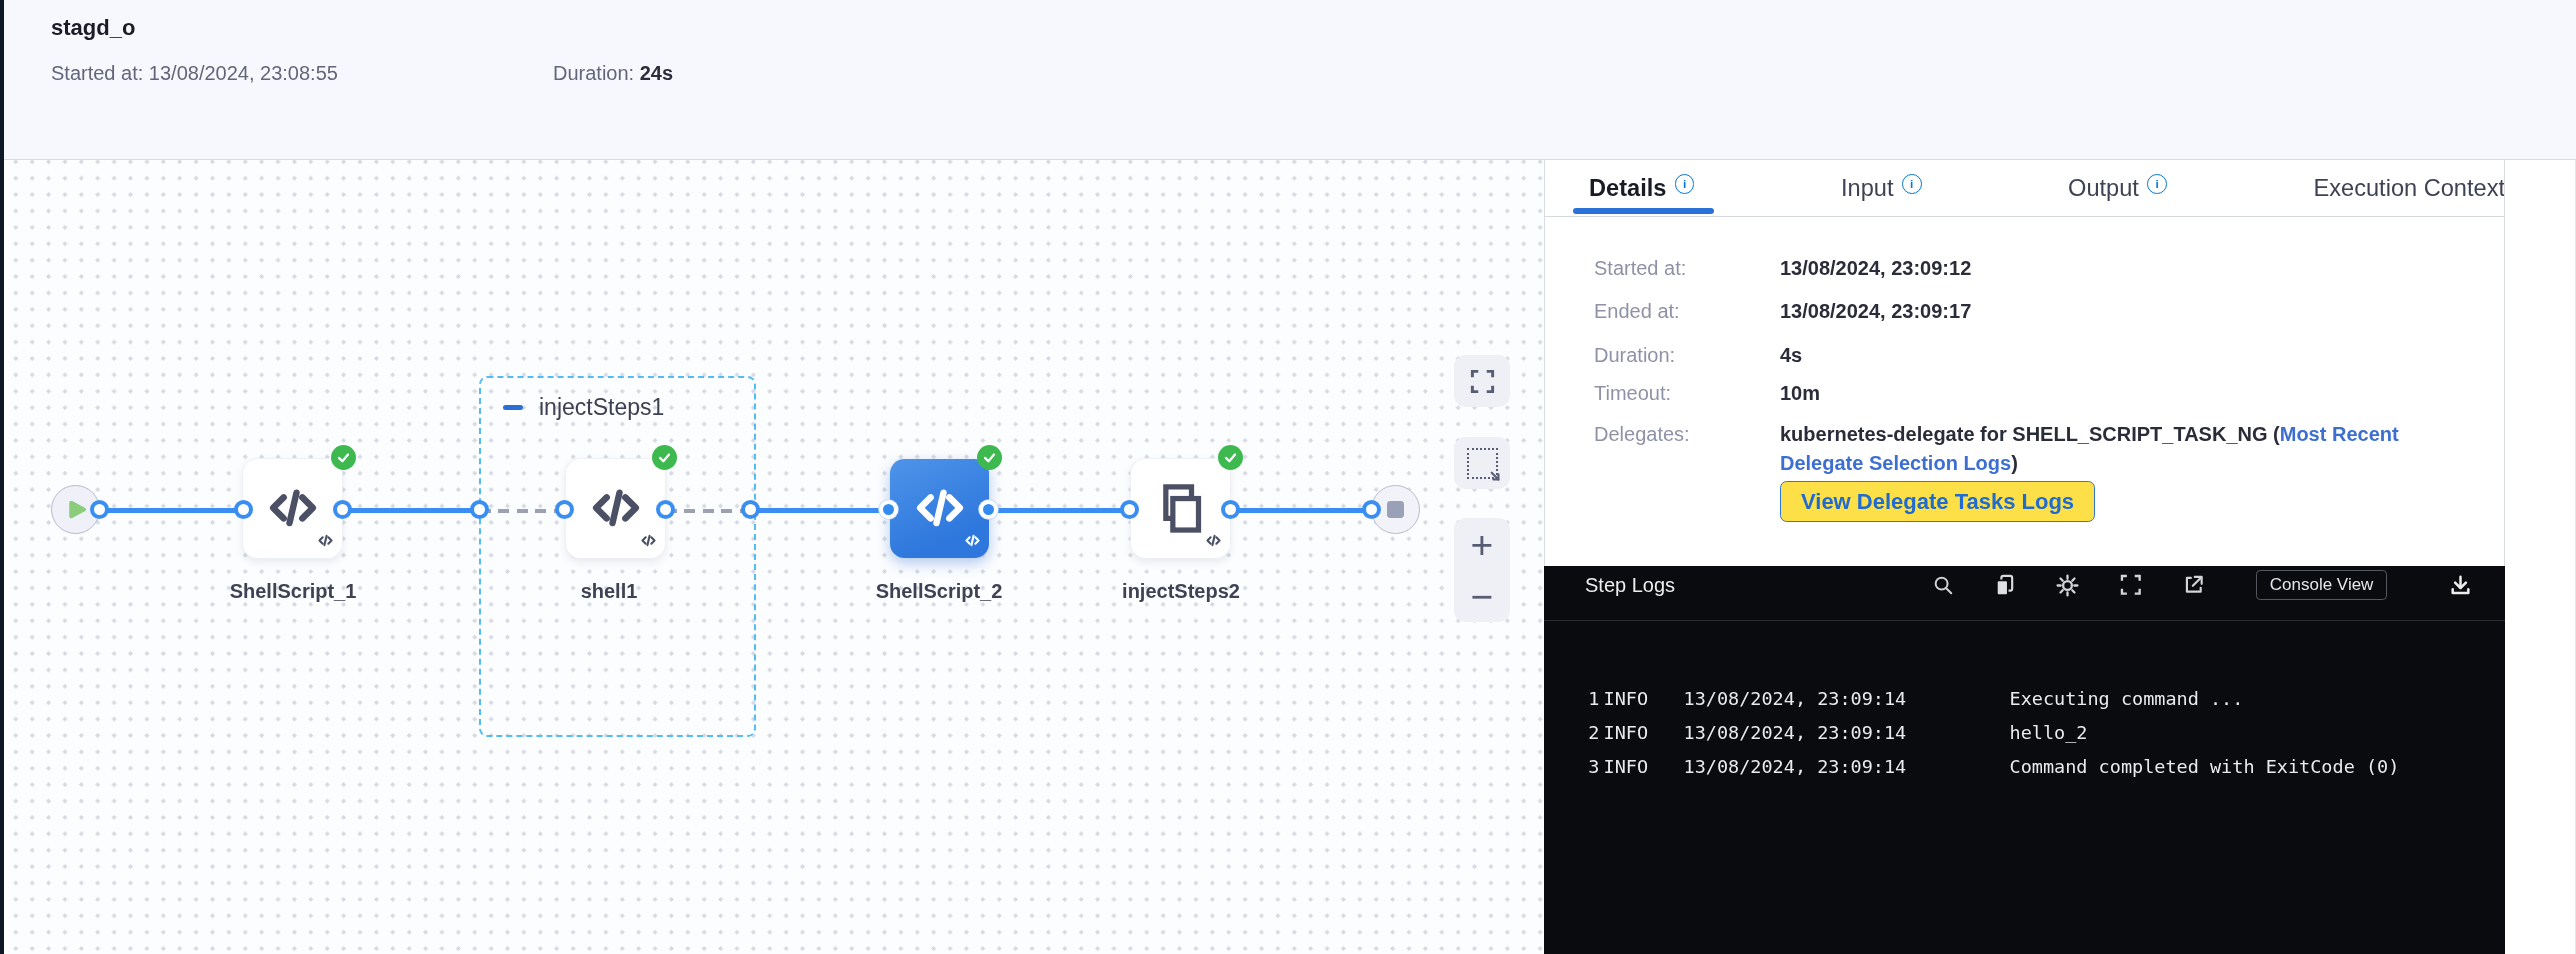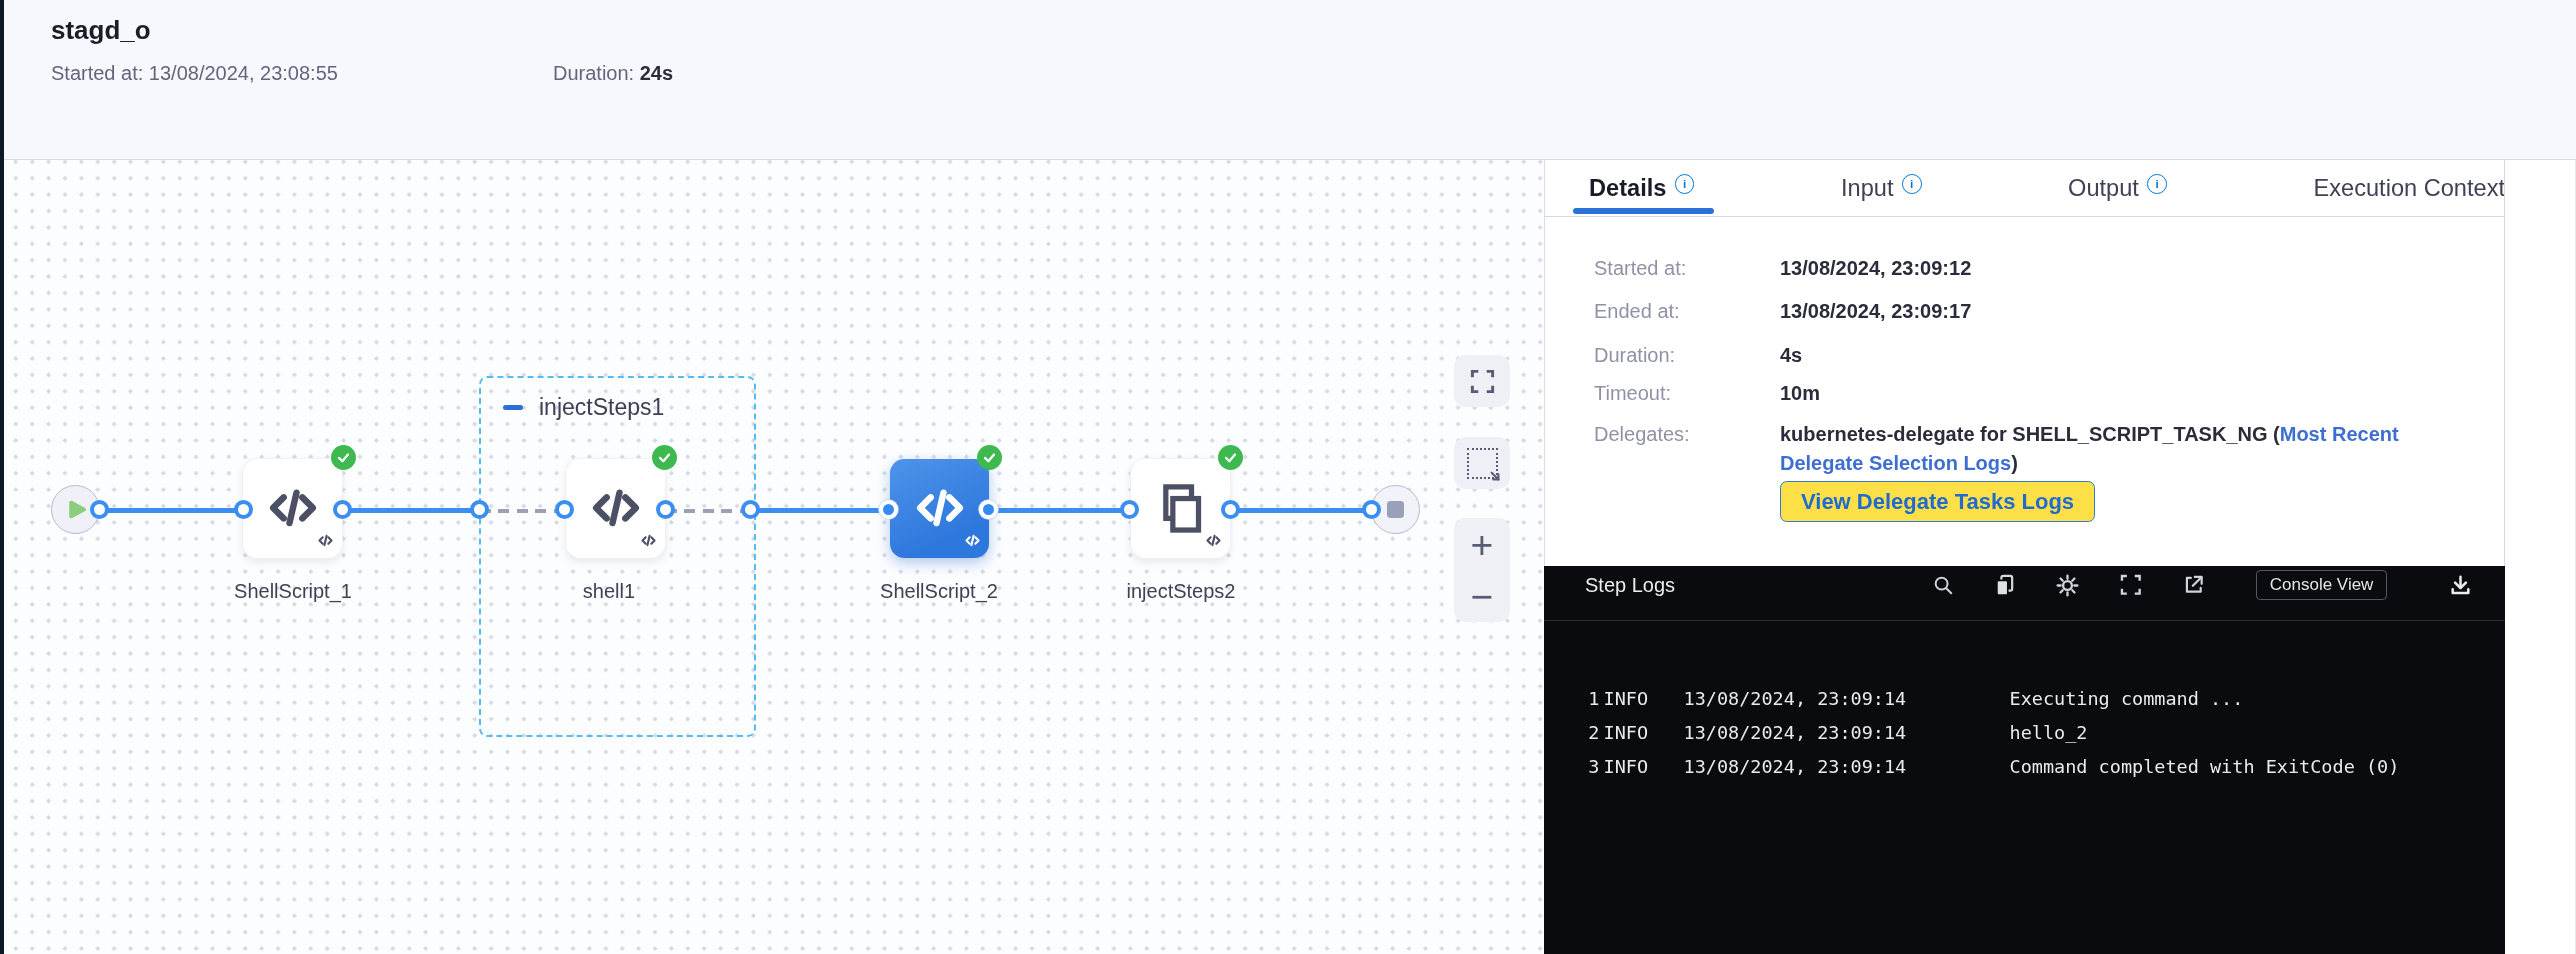--- a/index.html
+++ b/index.html
@@ -2,21 +2,21 @@
 <html style="font-size:13.5px"><head>
 <meta charset="utf-8">
 <style>
   html,body{margin:0;padding:0;background:#fff;}
   .app{position:relative;width:2576px;height:955px;overflow:hidden;background:#fff;
        font-family:"Liberation Sans",sans-serif;-webkit-font-smoothing:antialiased;}
   
   .left-rail{position:absolute;left:0;top:0;width:4.2px;height:955px;background:#0d1726;z-index:50;}
   
   .topbar{position:absolute;left:0;top:0;width:2576px;height:159px;background:#f7f8fd;border-bottom:0.8px solid #d9dbe4;z-index:10;}
-  .page-title{position:absolute;left:51px;top:15px;font-size:26px;font-weight:700;color:#1b1c26;}
+  .page-title{position:absolute;left:51px;top:15px;font-size:22px;font-weight:700;color:#1b1c26;}
   .meta-row{position:absolute;left:51px;top:62px;font-size:20px;color:#63657a;}
   .meta-started{position:absolute;left:0;top:0;white-space:nowrap;}
   .meta-duration{position:absolute;left:502px;top:0;white-space:nowrap;}
   .meta-val-strong{color:#2b2d3a;font-weight:700;}
   
   .canvas{position:absolute;left:0;top:160px;width:1544px;height:795px;background:#fcfdfe;
           background-image:radial-gradient(circle,#d7dae3 1.9px,transparent 2.2px);
           background-size:16.4px 16.4px;background-position:7.6px 10px;overflow:hidden;}
   .edge{position:absolute;top:348px;height:5px;border-radius:2.5px;background:#3a8ef2;}
   .edge-dashed{position:absolute;top:349px;height:4.2px;
@@ -27,21 +27,21 @@
   .group-minus{position:absolute;left:503px;top:245px;width:20px;height:5px;background:#2b6fd4;border-radius:2.5px;z-index:2;}
   .group-label{position:absolute;left:539px;top:234px;font-size:23px;color:#3c4052;z-index:2;}
   .node-card{position:absolute;top:299px;width:99px;height:99px;background:#fff;border-radius:14.3px;z-index:5;
      box-shadow:0 0 0 0.8px #edeff4,0 3.4px 8.4px rgba(40,45,80,.10);}
   .node-card--selected{background:linear-gradient(155deg,#4e94ea 0%,#2e77dc 75%);box-shadow:0 5px 13.5px rgba(36,104,210,.35);}
   .node-ic{position:absolute;left:50%;top:50%;transform:translate(-50%,-52%);}
   .node-ic svg{display:block;}
   .node-mini{position:absolute;right:7.6px;bottom:5.9px;}
   .badge{position:absolute;top:285px;width:25px;height:25px;border-radius:50%;background:#3eb950;z-index:7;
      display:flex;align-items:center;justify-content:center;}
-  .node-label{position:absolute;top:420px;width:202px;text-align:center;font-size:20px;color:#3f4254;z-index:4;}
+  .node-label{position:absolute;top:420px;width:202px;text-align:center;font-size:20px;color:#3f4254;z-index:4;font-weight:bold;}
   .start-node{position:absolute;left:51px;top:325px;width:47px;height:47px;border-radius:50%;background:#eff0f8;border:1.7px solid #b6bad0;z-index:5;
      display:flex;align-items:center;justify-content:center;}
   .end-node{position:absolute;left:1371px;top:325px;width:47px;height:47px;border-radius:50%;background:#f2f3f9;border:1.7px solid #b6bad0;z-index:5;
      display:flex;align-items:center;justify-content:center;}
   .stop-square{width:17.7px;height:17.7px;border-radius:3.4px;background:#9aa0b8;}
   .cv-btn{position:absolute;left:1454px;width:56px;background:#eff0f6;border-radius:11.8px;z-index:8;
      display:flex;align-items:center;justify-content:center;flex-direction:column;}
   .cv-zoom{font-size:39px;color:#585d74;line-height:1;height:52px;display:flex;align-items:center;justify-content:center;width:100%;}
   .marquee-sq{position:relative;width:27px;height:27px;border:2.5px dotted #585d74;}
   

